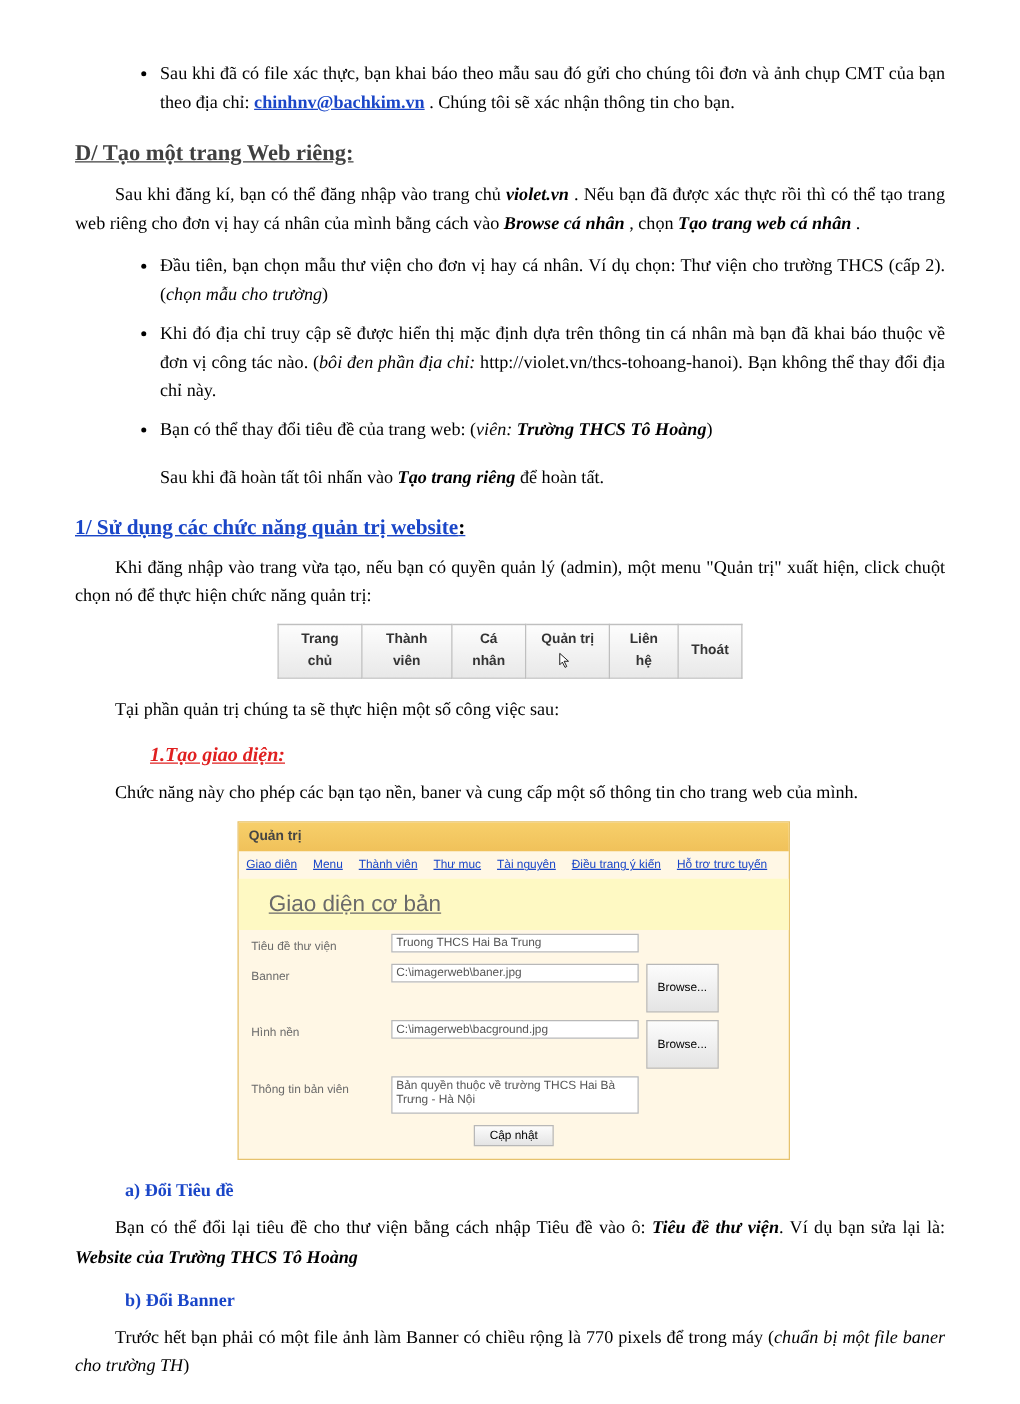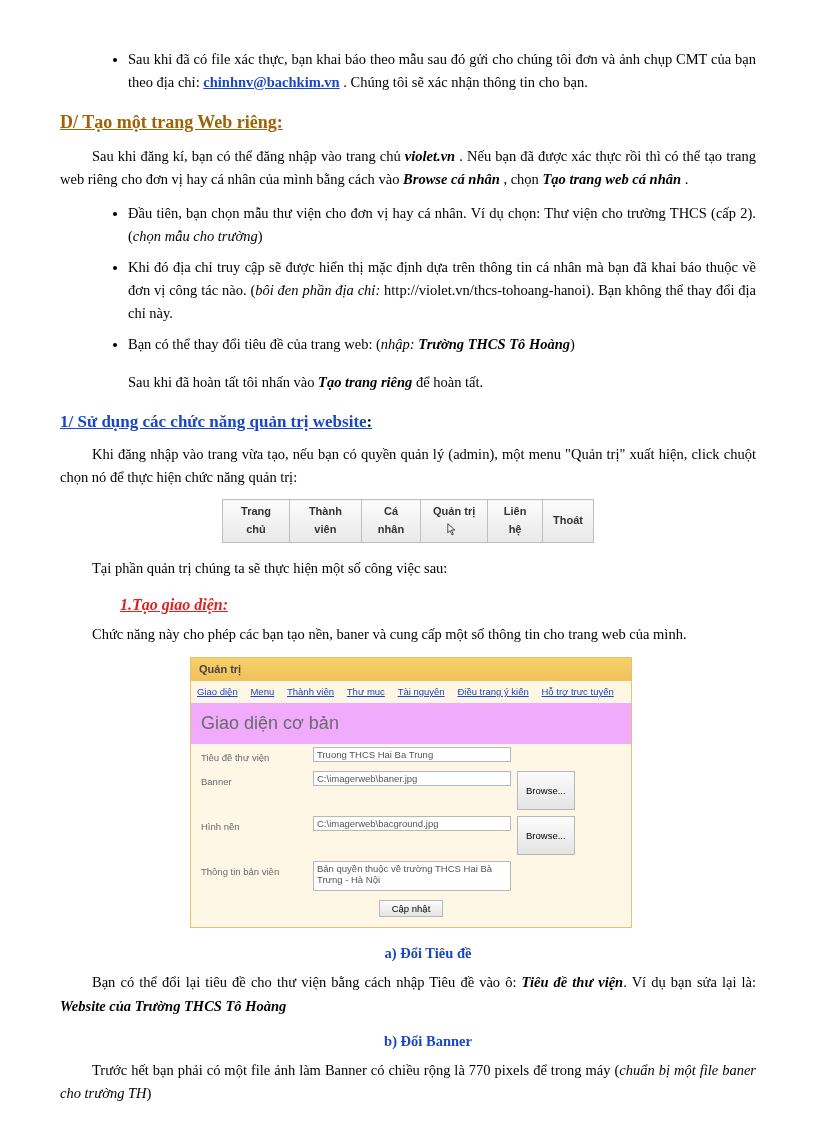--- a/index.html
+++ b/index.html
@@ -10,21 +10,21 @@
     padding: 40px 60px 60px 60px;
     width: 816px;
     box-sizing: border-box;
     line-height: 1.6;
     background: #fff;
   }
   ul { list-style-type: disc; margin: 8px 0 14px 0; padding-left: 68px; }
   li { margin-bottom: 8px; text-align: justify; }
   p  { margin: 6px 0 10px 0; text-align: justify; text-indent: 32px; }
   .heading-red {
-    color: #a16207;
+    color: #404040;
     font-weight: bold;
     font-size: 18px;
     text-decoration: underline;
     margin: 14px 0 8px 0;
   }
   .heading-blue {
     color: #1a46c8;
     font-weight: bold;
     font-size: 17px;
     text-decoration: underline;
@@ -35,21 +35,20 @@
     font-weight: bold;
     font-style: italic;
     font-size: 16px;
     text-decoration: underline;
     margin: 12px 0 6px 60px;
   }
   .sub-blue-bold {
     color: #1a46c8;
     font-weight: bold;
     margin: 12px 0 6px 40px;
-    text-align: center;
   }
   .bold-italic { font-weight: bold; font-style: italic; margin-top: 42px; }
   .italic { font-style: italic; }
   a.link { color: #1a46c8; font-weight: bold; text-decoration: underline; }
   .menu-strip {
     margin: 10px auto 14px auto;
     width: 372px;
     border-collapse: collapse;
     font-family: Verdana, Arial, sans-serif;
     font-size: 11px;
@@ -88,22 +87,23 @@
   }
   .admin-panel .tabs a {
     color: #1a46c8;
     text-decoration: underline;
     font-size: 9.5px;
     margin-right: 10px;
   }
   .admin-panel .section-title {
     color: #6a6a6a;
     font-size: 18px;
-    padding: 6px 10px;
-    background: #f0abfc;
+    padding: 6px 24px;
+    background: #fef9c3;
+    text-decoration: underline;
   }
   .admin-panel .form-row {
     display: flex;
     padding: 3px 10px;
     align-items: flex-start;
   }
   .admin-panel .label {
     width: 80px;
     color: #6a6a6a;
     font-size: 9.5px;
@@ -165,21 +165,21 @@
 </p>
 
 <ul>
   <li>
     <span>Đầu tiên, bạn chọn mẫu thư viện cho đơn vị hay cá nhân. Ví dụ chọn: Thư viện cho trường THCS (cấp 2). (</span><span class="italic">chọn mẫu cho trường</span><span>)</span>
   </li>
   <li>
     <span>Khi đó địa chỉ truy cập sẽ được hiển thị mặc định dựa trên thông tin cá nhân mà bạn đã khai báo thuộc về đơn vị công tác nào. (</span><span class="italic">bôi đen phần địa chỉ:</span><span> http://violet.vn/thcs-tohoang-hanoi). Bạn không thể thay đổi địa chỉ này.</span>
   </li>
   <li>
-    <span>Bạn có thể thay đổi tiêu đề của trang web: (</span><span class="italic">nhập:</span><span> </span><span class="bold-italic">Trường THCS Tô Hoàng</span><span>)</span>
+    <span>Bạn có thể thay đổi tiêu đề của trang web: (</span><span class="italic">viên:</span><span> </span><span class="bold-italic">Trường THCS Tô Hoàng</span><span>)</span>
   </li>
 </ul>
 <p class="no-indent">
   <span>Sau khi đã hoàn tất tôi nhấn vào </span><span class="bold-italic">Tạo trang riêng</span><span> để hoàn tất.</span>
 </p>
 
 <div class="heading-blue">
   <span style="text-decoration:underline"> 1/ Sử dụng các chức năng quản trị website</span><span style="color:#000;text-decoration:none">:</span>
 </div>
 

